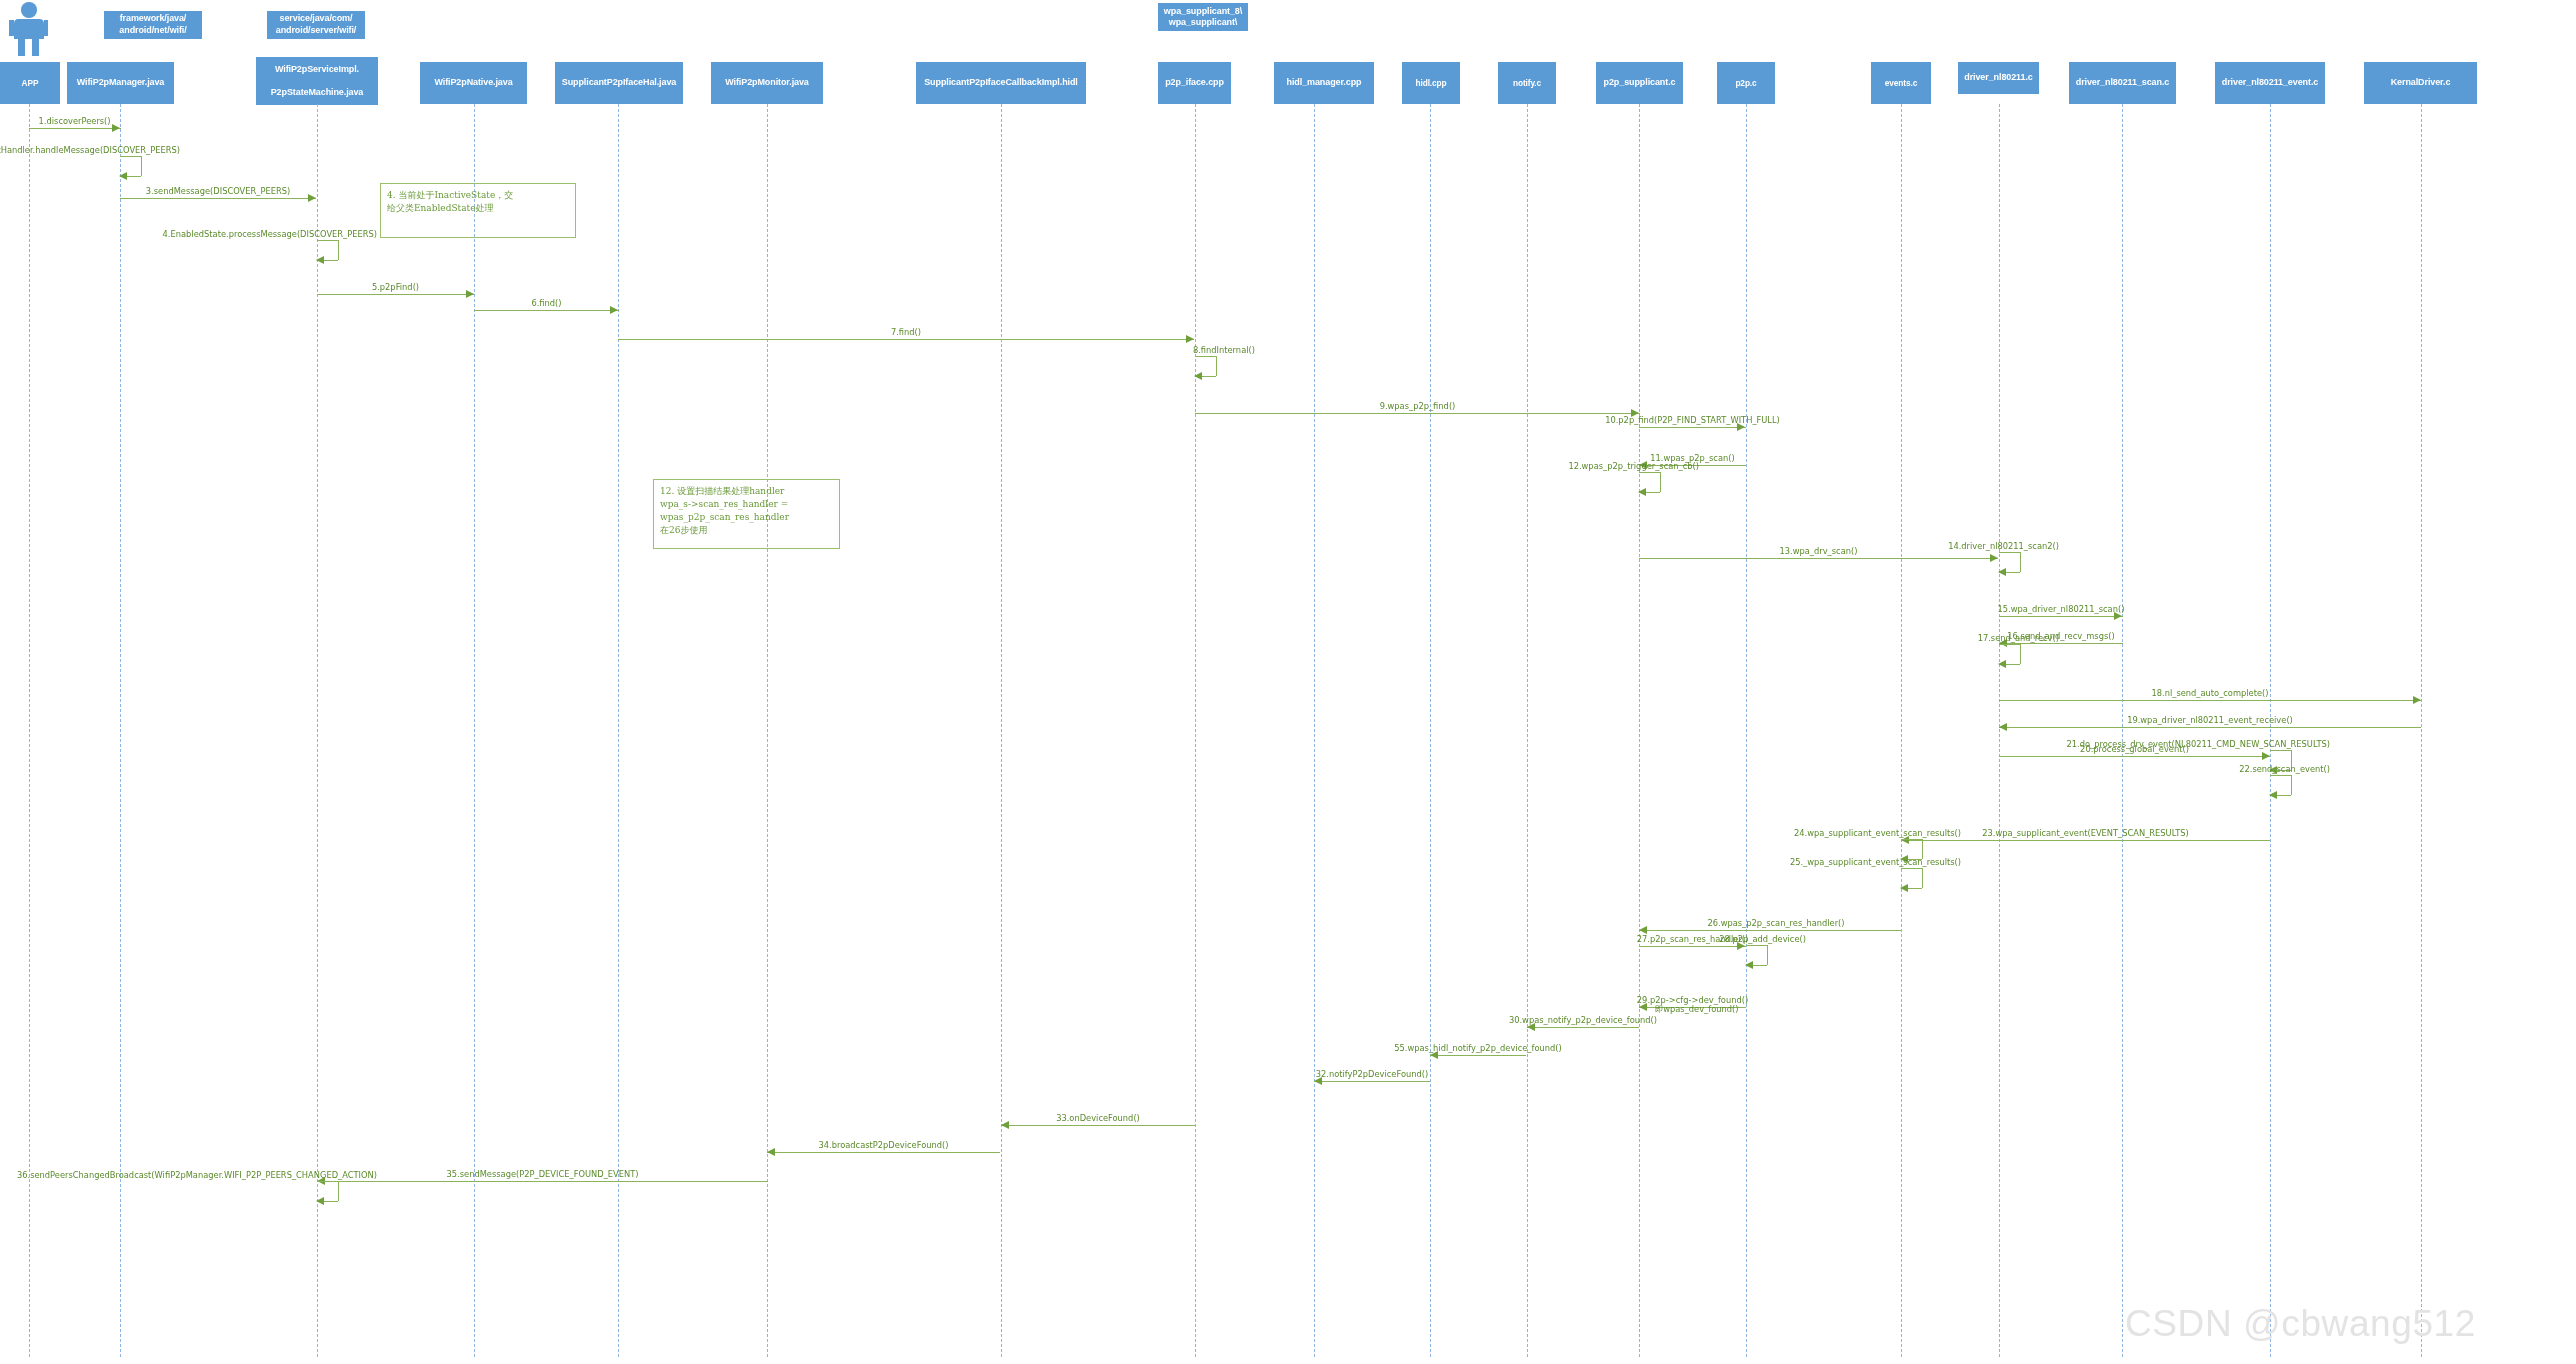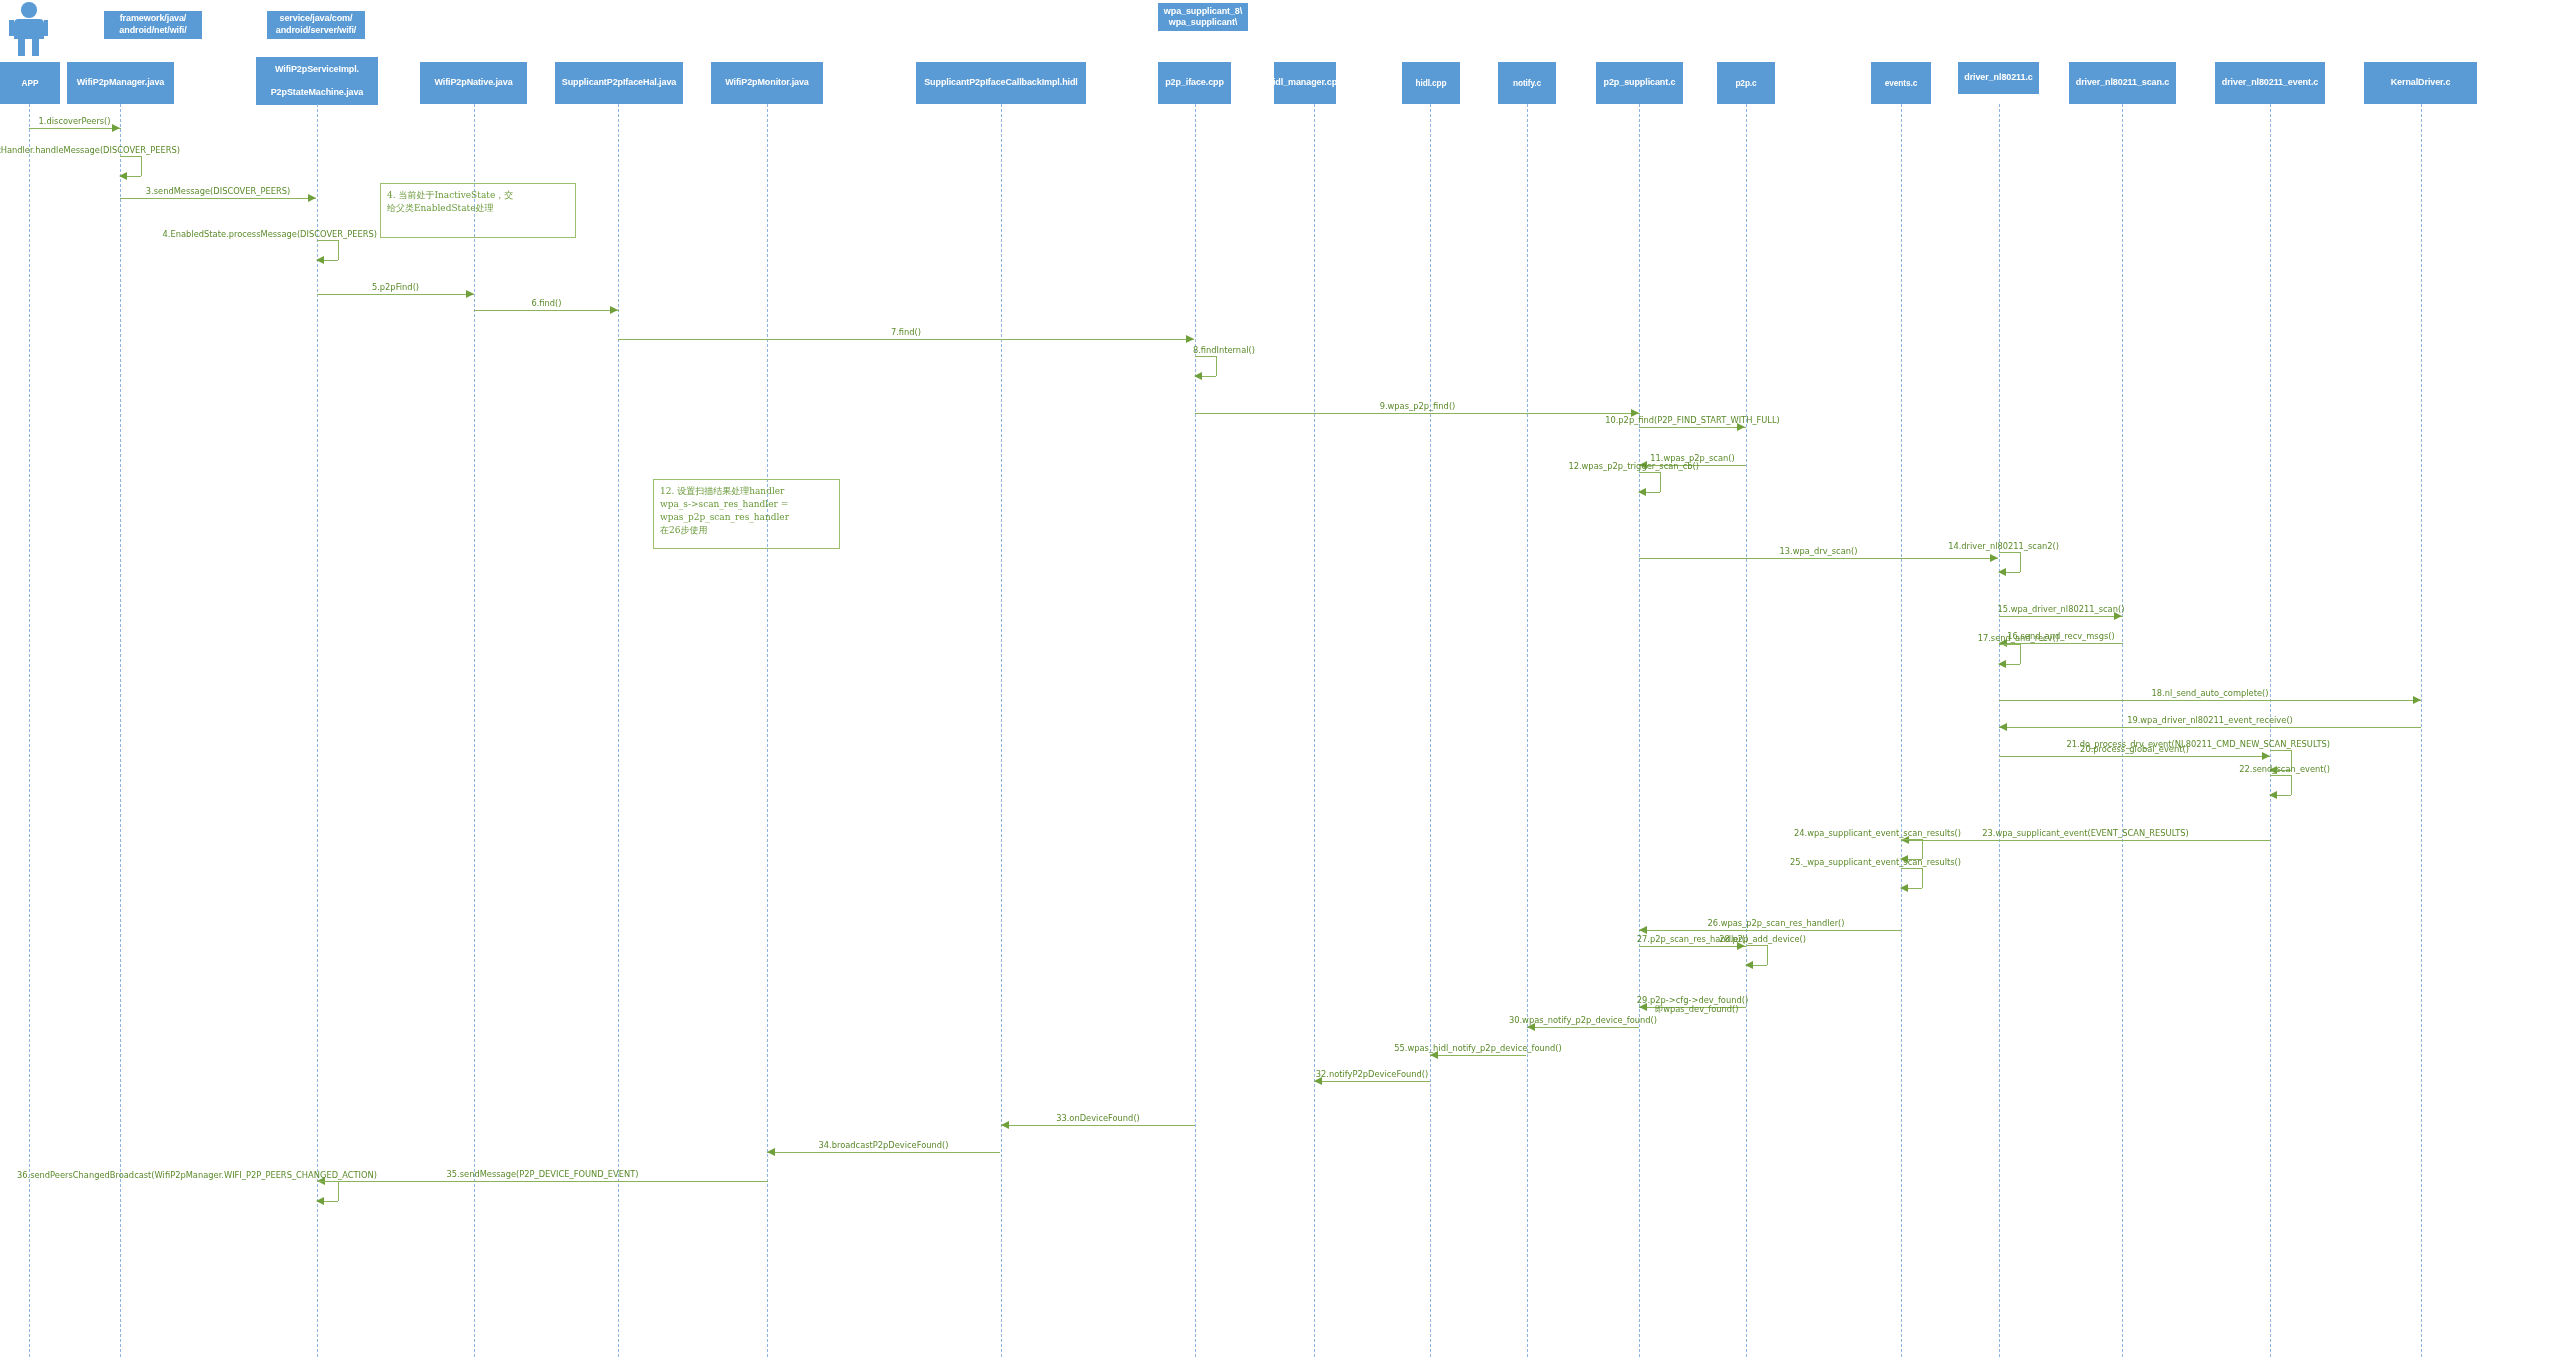--- a/index.html
+++ b/index.html
@@ -163,21 +163,21 @@
     <div class="part-box" style="left: 420px; top: 62px; width: 107px; height: 42px; white-space: pre-line;">WifiP2pNative.java</div>
     <div class="lifeline" style="left: 474px; top: 104px; height: 1253px;"></div>
     <div class="part-box" style="left: 555px; top: 62px; width: 128px; height: 42px; white-space: pre-line;">SupplicantP2pIfaceHal.java</div>
     <div class="lifeline" style="left: 618px; top: 104px; height: 1253px;"></div>
     <div class="part-box" style="left: 711px; top: 62px; width: 112px; height: 42px; white-space: pre-line;">WifiP2pMonitor.java</div>
     <div class="lifeline" style="left: 767px; top: 104px; height: 1253px;"></div>
     <div class="part-box" style="left: 916px; top: 62px; width: 170px; height: 42px; white-space: pre-line;">SupplicantP2pIfaceCallbackImpl.hidl</div>
     <div class="lifeline" style="left: 1001px; top: 104px; height: 1253px;"></div>
     <div class="part-box" style="left: 1158px; top: 62px; width: 73px; height: 42px; white-space: pre-line;">p2p_iface.cpp</div>
     <div class="lifeline" style="left: 1195px; top: 104px; height: 1253px;"></div>
-    <div class="part-box" style="left: 1274px; top: 62px; width: 62px; height: 42px; white-space: pre-line;">hidl_manager.cpp</div>
+    <div class="part-box" style="left: 1274px; top: 62px; width: 100px; height: 42px; white-space: pre-line;">hidl_manager.cpp</div>
     <div class="lifeline" style="left: 1314px; top: 104px; height: 1253px;"></div>
     <div class="part-box small" style="left: 1402px; top: 62px; width: 58px; height: 42px; white-space: pre-line;">hidl.cpp</div>
     <div class="lifeline" style="left: 1430px; top: 104px; height: 1253px;"></div>
     <div class="part-box small" style="left: 1498px; top: 62px; width: 58px; height: 42px; white-space: pre-line;">notify.c</div>
     <div class="lifeline" style="left: 1527px; top: 104px; height: 1253px;"></div>
     <div class="part-box" style="left: 1596px; top: 62px; width: 87px; height: 42px; white-space: pre-line;">p2p_supplicant.c</div>
     <div class="lifeline" style="left: 1639px; top: 104px; height: 1253px;"></div>
     <div class="part-box small" style="left: 1717px; top: 62px; width: 58px; height: 42px; white-space: pre-line;">p2p.c</div>
     <div class="lifeline" style="left: 1746px; top: 104px; height: 1253px;"></div>
     <div class="part-box small" style="left: 1871px; top: 62px; width: 60px; height: 42px; white-space: pre-line;">events.c</div>
@@ -394,14 +394,15 @@
       <div class="bot" style="top: 20px;"></div>
       <div class="head-l" style="top: 16px;"></div>
       <div class="label" style="left: auto; right: -24px; top: -1.2px; transform: translateY(-100%);">36.sendPeersChangedBroadcast(WifiP2pManager.WIFI_P2P_PEERS_CHANGED_ACTION)</div>
     </div>
     <div class="note" style="left: 371px; top: 183px; width: 196px; min-height: 55px; white-space: pre-line; margin-left: 9px;">4. 当前处于InactiveState，交
 给父类EnabledState处理</div>
     <div class="note" style="left: 653px; top: 479px; width: 187px; min-height: 70px; white-space: pre-line;">12. 设置扫描结果处理handler
 wpa_s-&gt;scan_res_handler =
 wpas_p2p_scan_res_handler
 在26步使用</div>
+    <div class="watermark" style="left: 2125px; top: 1303px;">CSDN @cbwang512</div>
   </div>
 
 
 </body></html>

